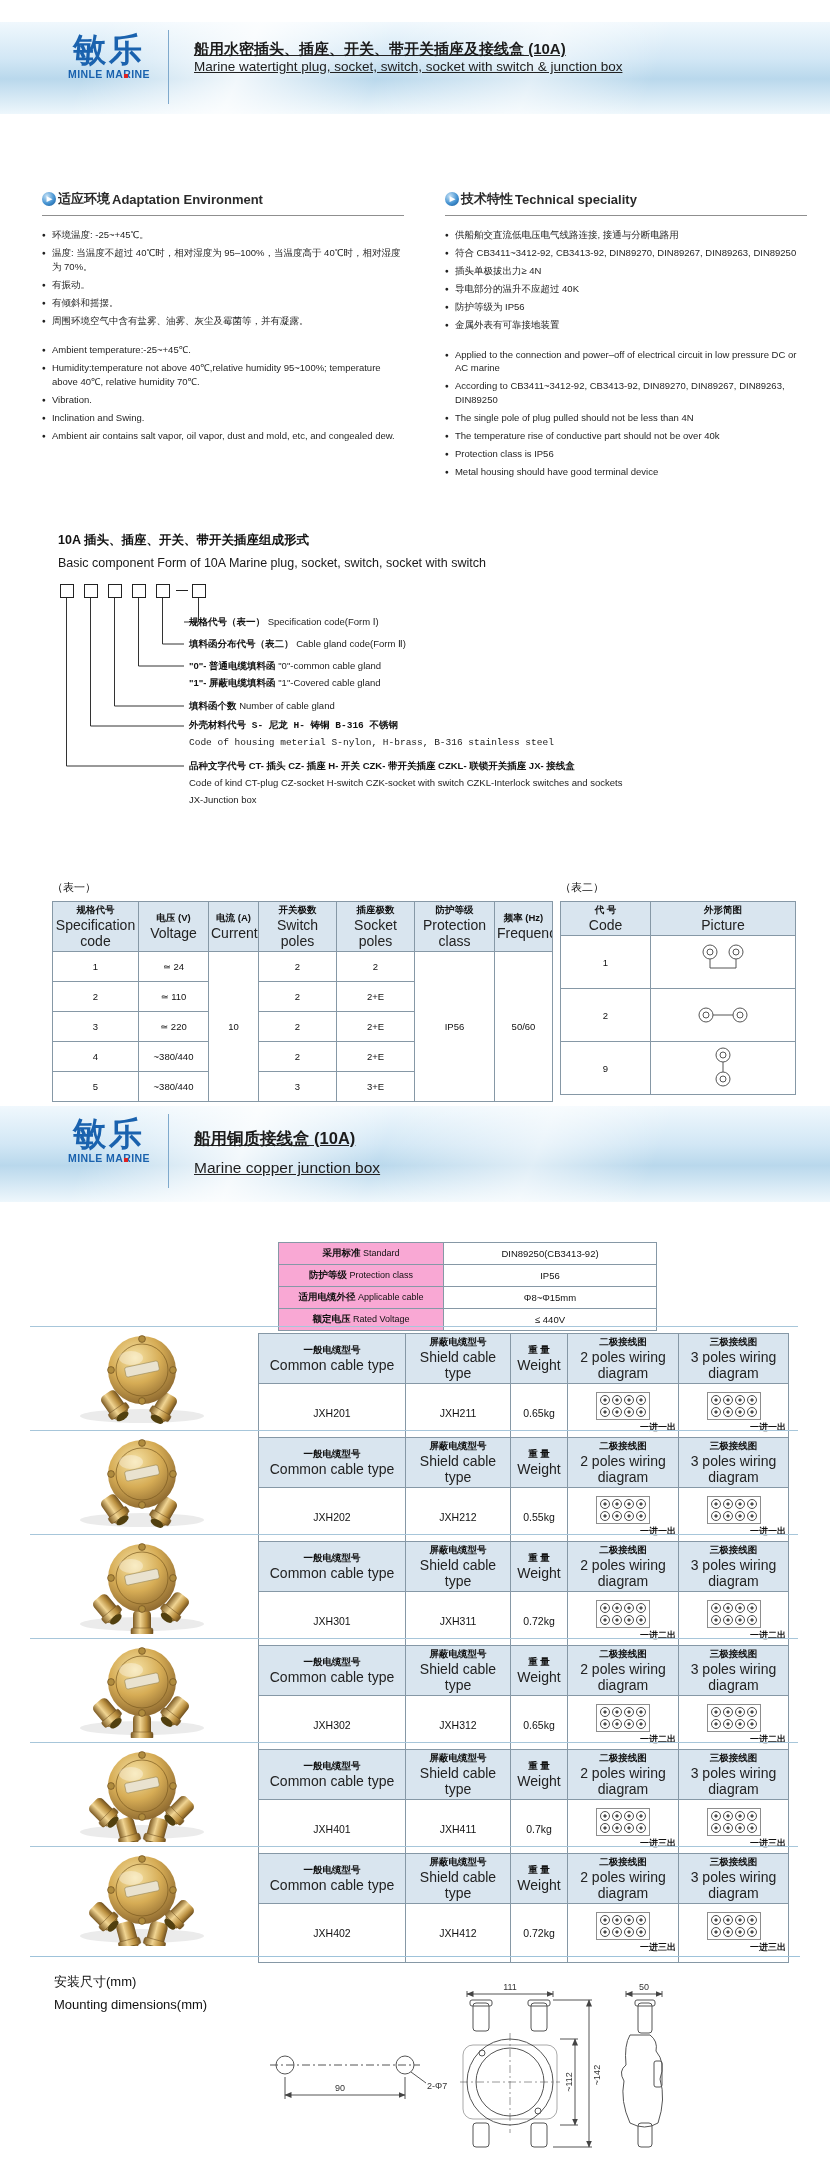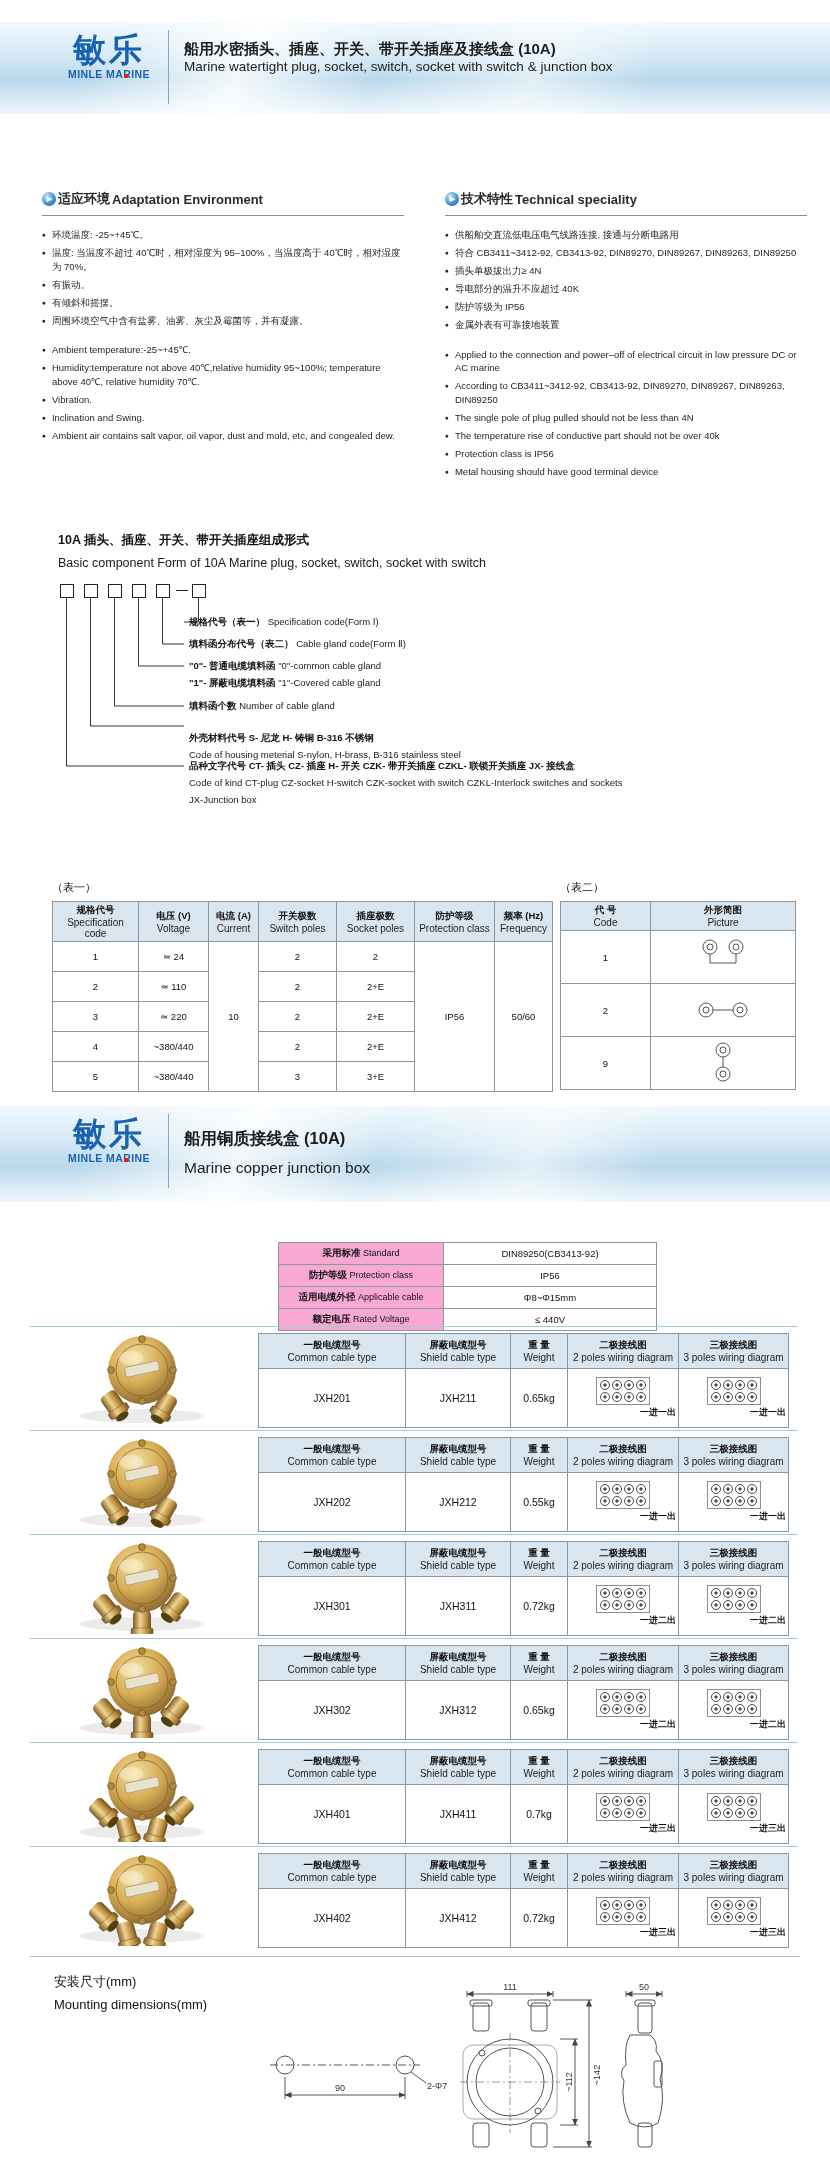--- a/index.html
+++ b/index.html
@@ -10,21 +10,21 @@
     background:
       linear-gradient(112deg, rgba(255,255,255,0) 12%, rgba(255,255,255,.8) 30%, rgba(255,255,255,0) 46%, rgba(255,255,255,.55) 64%, rgba(255,255,255,0) 78%),
       linear-gradient(180deg,#f0f8fd 0%,#d2e7f5 40%,#b9d8ec 62%,#eef7fc 100%);}
   .band1{top:22px;height:92px;}
   .band2{top:1106px;height:96px;}
   .logo{position:absolute;left:56px;top:10px;width:106px;text-align:center;color:#1a62ae;}
   .logo-cn{font-size:33px;font-weight:bold;letter-spacing:3px;line-height:36px;}
   .logo-en{font-size:10.5px;font-weight:bold;letter-spacing:.4px;position:relative;}
   .logo-dot{position:absolute;width:4px;height:4px;background:#d22;right:34px;bottom:2px;}
   .vline{position:absolute;left:168px;top:8px;height:74px;width:1px;background:#7fa9cc;}
-  .titles{position:absolute;left:184px;top:18px;}
+  .titles{position:absolute;left:194px;top:18px;text-decoration:underline;}
   .title-cn{font-size:15px;font-weight:bold;color:#1c1c1c;}
   .title-en{font-size:13.5px;color:#1c1c1c;}
   .band2 .titles{top:22px;}
   .band2 .title-cn{font-size:16.5px;}
   .band2 .title-en{font-size:15.5px;margin-top:9px;}
   
   .col{position:absolute;width:362px;}
   #col-adapt{left:42px;top:190px;}
   #col-tech{left:445px;top:190px;}
   .sechead{display:flex;align-items:center;gap:2px;font-size:13px;margin:0;padding-bottom:7px;border-bottom:1px solid #8f8f8f;color:#2a2a2a;}
@@ -46,21 +46,21 @@
   .cfdash{position:absolute;top:6px;left:176px;width:12px;border-top:1.6px solid #222;}
   .cfsvg{position:absolute;left:0;top:0;}
   .cflabel{position:absolute;left:189px;font-size:9.5px;line-height:17px;white-space:nowrap;color:#111;}
   .cflabel .cnb{font-weight:bold;}
   .cflabel .enb{color:#222;}
   
   table.grid{border-collapse:collapse;table-layout:fixed;background:#fff;}
   .grid th,.grid td{border:1px solid #8698a6;text-align:center;vertical-align:middle;padding:2px;overflow:hidden;}
   .grid th{background:#d9e5ef;font-weight:normal;}
   .hcell .cn{font-size:9.5px;font-weight:bold;color:#111;}
-  .hcell .en{font-size:10px;color:#222;}
+  .hcell .en{font-size:14px;color:#222;}
   .grid td{font-size:9.5px;color:#111;}
   #form1-wrap{position:absolute;top:880px;left:52px;}
   #form2-wrap{position:absolute;top:880px;left:560px;}
   .tcap{font-size:11px;color:#111;margin-bottom:6px;}
   #form1-table td{height:25px;}
   
   #standards{position:absolute;top:1242px;left:278px;}
   #standards td{height:17px;}
   #standards .lab{background:#f9a8d4;width:160px;}
   #standards .val{width:208px;text-align:center;}
@@ -264,21 +264,21 @@
         <div class="cflabel" style="top: 51px;">
           <div><span class="cnb">填料函分布代号（表二）</span>  <span class="enb">Cable gland code(Form Ⅱ)</span></div>
         </div>
         <div class="cflabel" style="top: 73px;">
           <div><span class="cnb">"0"- 普通电缆填料函</span>  <span class="enb">"0"-common cable gland</span></div>
           <div><span class="cnb">"1"- 屏蔽电缆填料函</span>  <span class="enb">"1"-Covered cable gland</span></div>
         </div>
         <div class="cflabel" style="top: 113px;">
           <div><span class="cnb">填料函个数</span>  <span class="enb">Number of cable gland</span></div>
         </div>
-        <div class="cflabel" style="top: 145px;">
+        <div class="cflabel" style="top: 133px; font-family: Liberation Mono, monospace;">
           <div><span class="cnb">外壳材料代号 S- 尼龙 H- 铸铜 B-316 不锈钢</span></div>
           <div><span class="enb">Code of housing meterial S-nylon, H-brass, B-316 stainless steel</span></div>
         </div>
         <div class="cflabel" style="top: 173px;">
           <div><span class="cnb">品种文字代号 CT- 插头 CZ- 插座 H- 开关 CZK- 带开关插座 CZKL- 联锁开关插座 JX- 接线盒</span></div>
           <div><span class="enb">Code of kind CT-plug CZ-socket H-switch CZK-socket with switch CZKL-Interlock switches and sockets</span></div>
           <div><span class="enb">JX-Junction box</span></div>
         </div>
       </div>
   </section>

